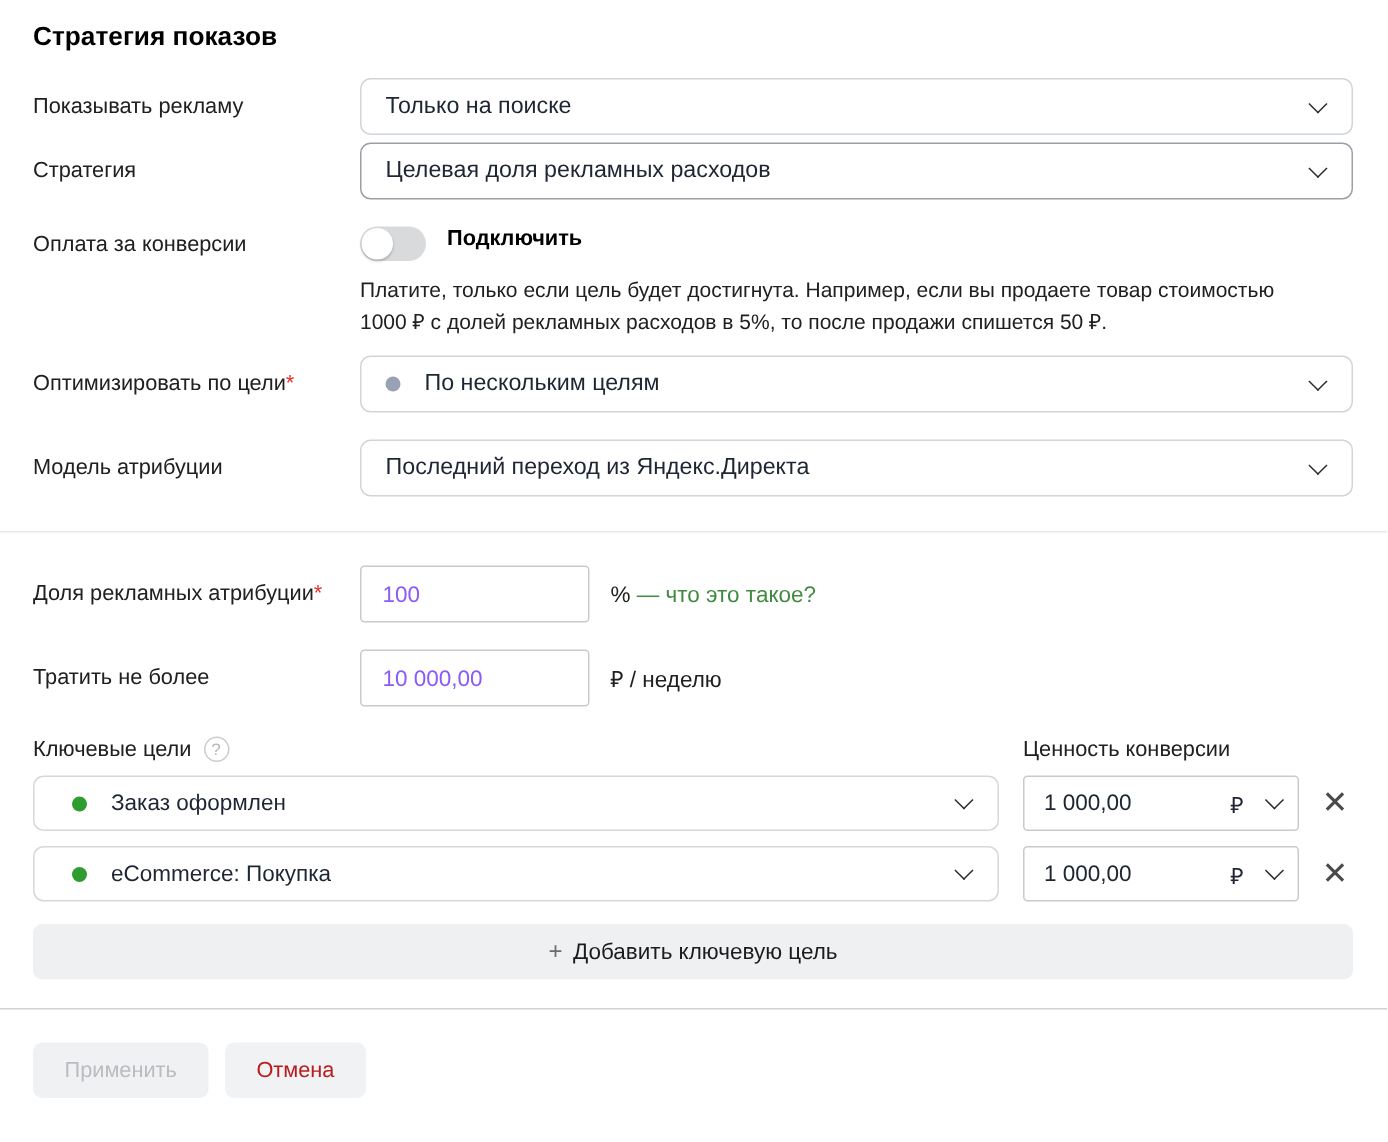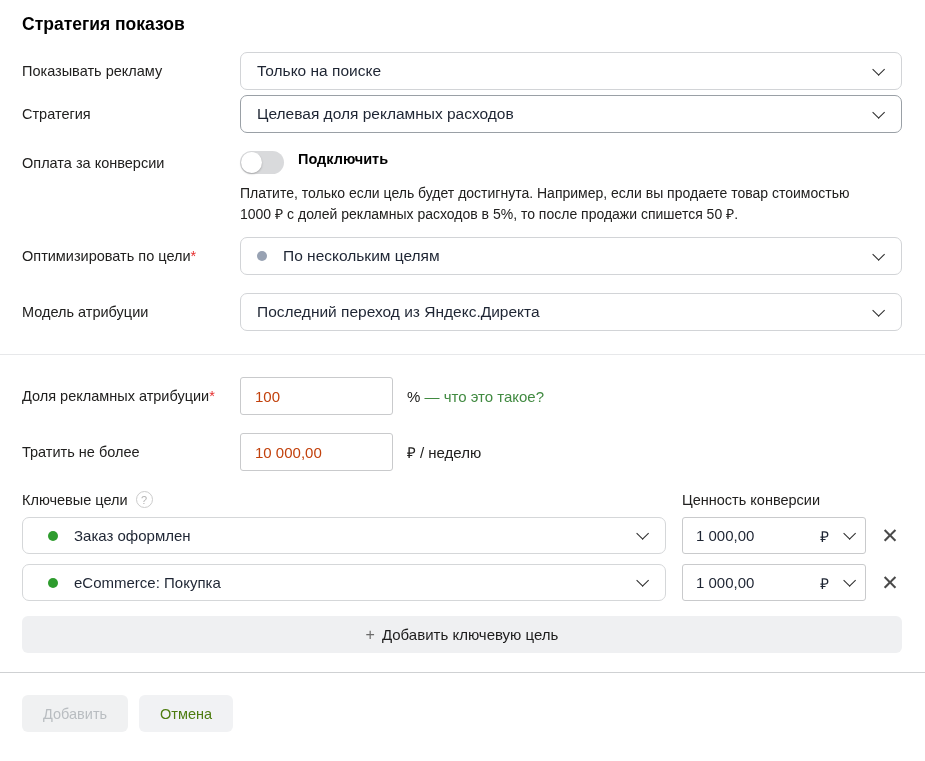--- a/index.html
+++ b/index.html
@@ -49,21 +49,21 @@
   .row-optimize { margin-top: 12px; }
   .row-attribution { margin-top: 18px; }
 
   .divider { height: 1px; background: #e7e8ea; margin: 23px -23px 0 -22px; }
   .divider2 { height: 1px; background: #cfd1d3; margin: 19px -23px 0 -22px; }
 
   .row-share { margin-top: 22px; }
   .row-limit { margin-top: 18px; }
   .text-input {
     width: 153px; height: 38px; border: 1px solid #c9cacc; border-radius: 3px;
-    font-family: "Liberation Sans", sans-serif; font-size: 15px; color: #c2410c;
+    font-family: "Liberation Sans", sans-serif; font-size: 15px; color: #8b5cf6;
     padding: 0 14px; background: #fff;
   }
   .suffix { margin-left: 14px; font-size: 15px; color: #21201f; white-space: nowrap; }
   .link-green { color: #418a41; cursor: pointer; text-decoration: none; }
 
   .goals-header { margin-top: 20px; display: flex; align-items: center; font-size: 14.5px; line-height: 18px; }
   .goals-header-left { flex: 1; margin-right: 16px; display: flex; align-items: flex-start; }
   .help-icon {
     width: 17px; height: 17px; border-radius: 50%; border: 1px solid #ccc; color: #b5b5b5;
     font-size: 11px; display: inline-flex; align-items: center; justify-content: center;
@@ -98,21 +98,21 @@
     display: flex; align-items: center; justify-content: center; gap: 7px;
   }
   .add-goal-btn .plus { color: #6b6b6b; font-size: 16px; }
 
   .footer { margin-top: 22px; display: flex; gap: 11px; }
   .btn {
     height: 37px; border: none; border-radius: 6px; font-family: "Liberation Sans", sans-serif;
     font-size: 14.5px; padding: 0 21px; cursor: pointer;
   }
   .btn-apply { background: #f0f1f2; color: #b9bdc1; cursor: default; }
-  .btn-cancel { background: #f1f2f4; color: #4d7c0f; }
+  .btn-cancel { background: #f1f2f4; color: #b91c1c; }
 </style>
 </head>
 <body>
 
 <div class="page">
 
   <div class="title">Стратегия показов</div>
 
   <div class="form-row row-placement">
     <div class="form-label">Показывать рекламу</div>
@@ -223,17 +223,17 @@
   </div>
 
   <button class="add-goal-btn">
     <span class="plus">+</span>
     <span>Добавить ключевую цель</span>
   </button>
 
   <div class="divider2"></div>
 
   <div class="footer">
-    <button class="btn btn-apply" disabled="">Добавить</button>
+    <button class="btn btn-apply" disabled="">Применить</button>
     <button class="btn btn-cancel">Отмена</button>
   </div>
 
 </div>
 
 </body></html>

